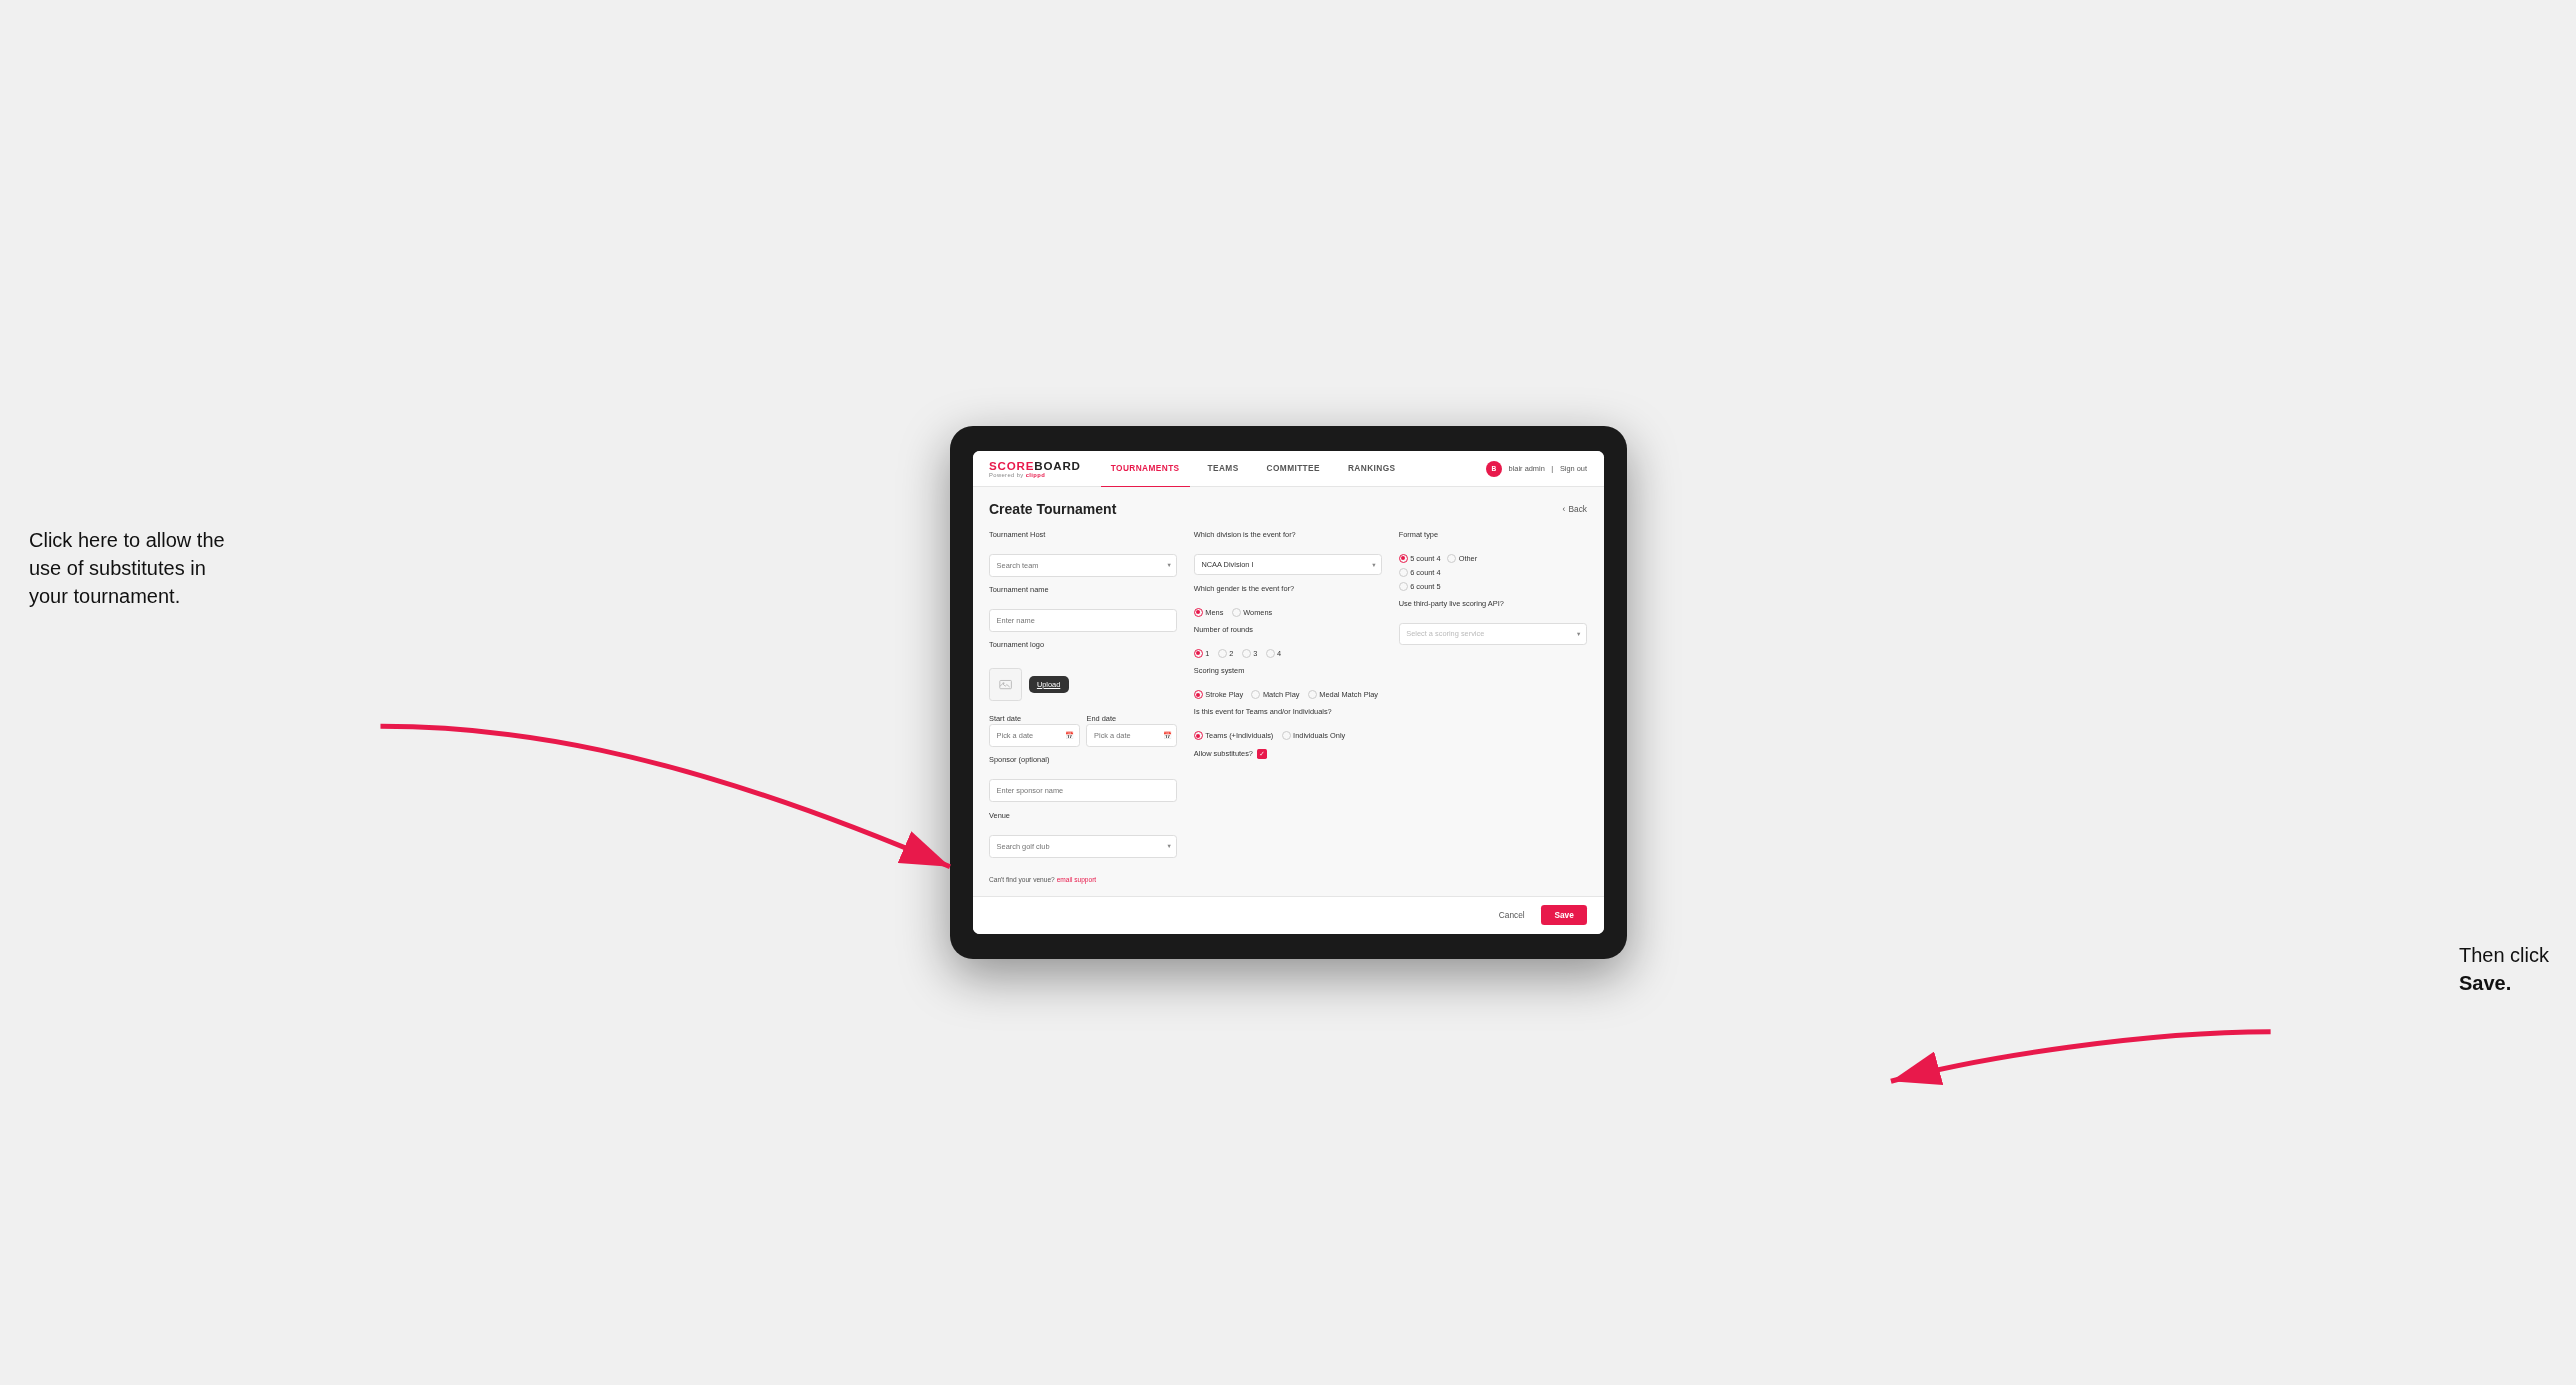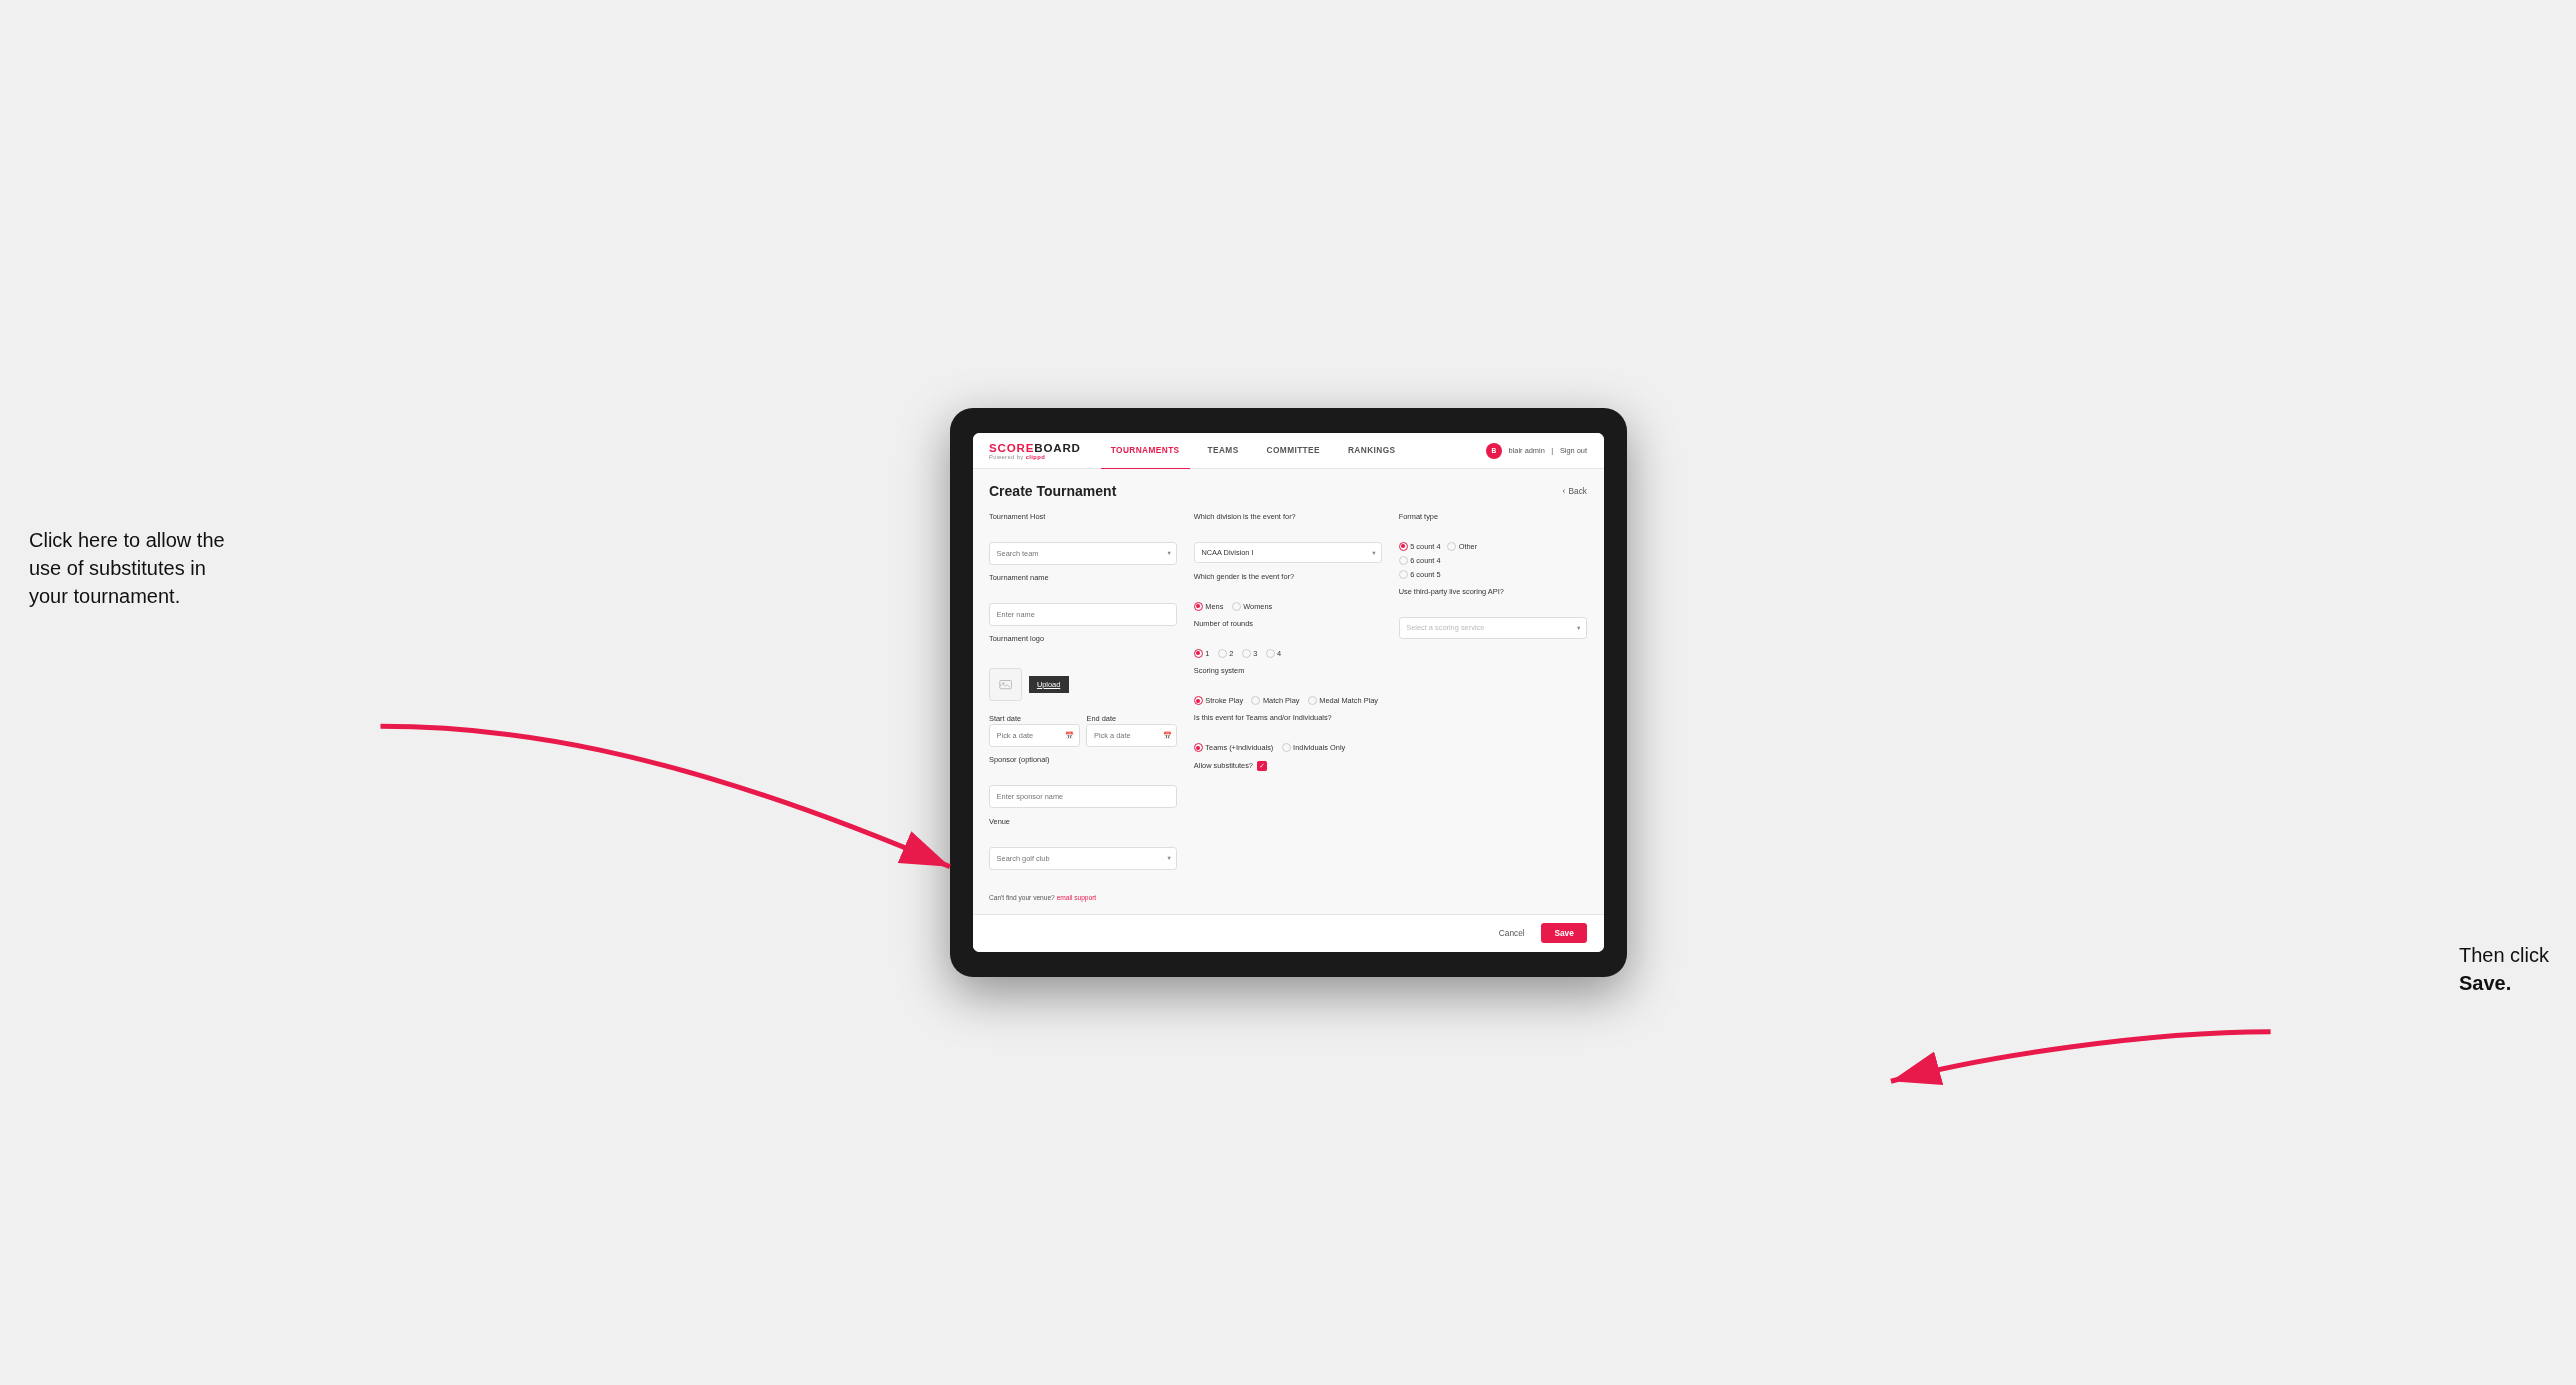--- a/index.html
+++ b/index.html
@@ -124,21 +124,21 @@
     }
 
     
     .form-grid {
       display: grid;
       grid-template-columns: 1fr 1fr 1fr;
       gap: 0 16.5px;
     }
     .form-col { display: flex; flex-direction: column; gap: 8.3px; }
 
-    .form-group { display: flex; flex-direction: column; gap: 21px; }
+    .form-group { display: flex; flex-direction: column; gap: 15px; }
     .form-label {
       font-size: 7.4px;
       font-weight: 500;
       color: #333;
     }
     .form-input {
       border: 0.8px solid #ddd;
       border-radius: 3.3px;
       padding: 4.1px 6.6px;
       font-size: 7.4px;
@@ -192,21 +192,21 @@
       justify-content: center;
       color: #bbb;
       font-size: 11.6px;
     }
     .upload-btn {
       background: #333;
       color: #fff;
       border: none;
       padding: 4.1px 8.3px;
       font-size: 7.4px;
-      border-radius: 0;
+      border-radius: 5px;
       cursor: pointer;
       text-decoration: underline;
     }
 
     
     .date-row {
       display: flex;
       gap: 6.6px;
     }
     .date-group { flex: 1; }

